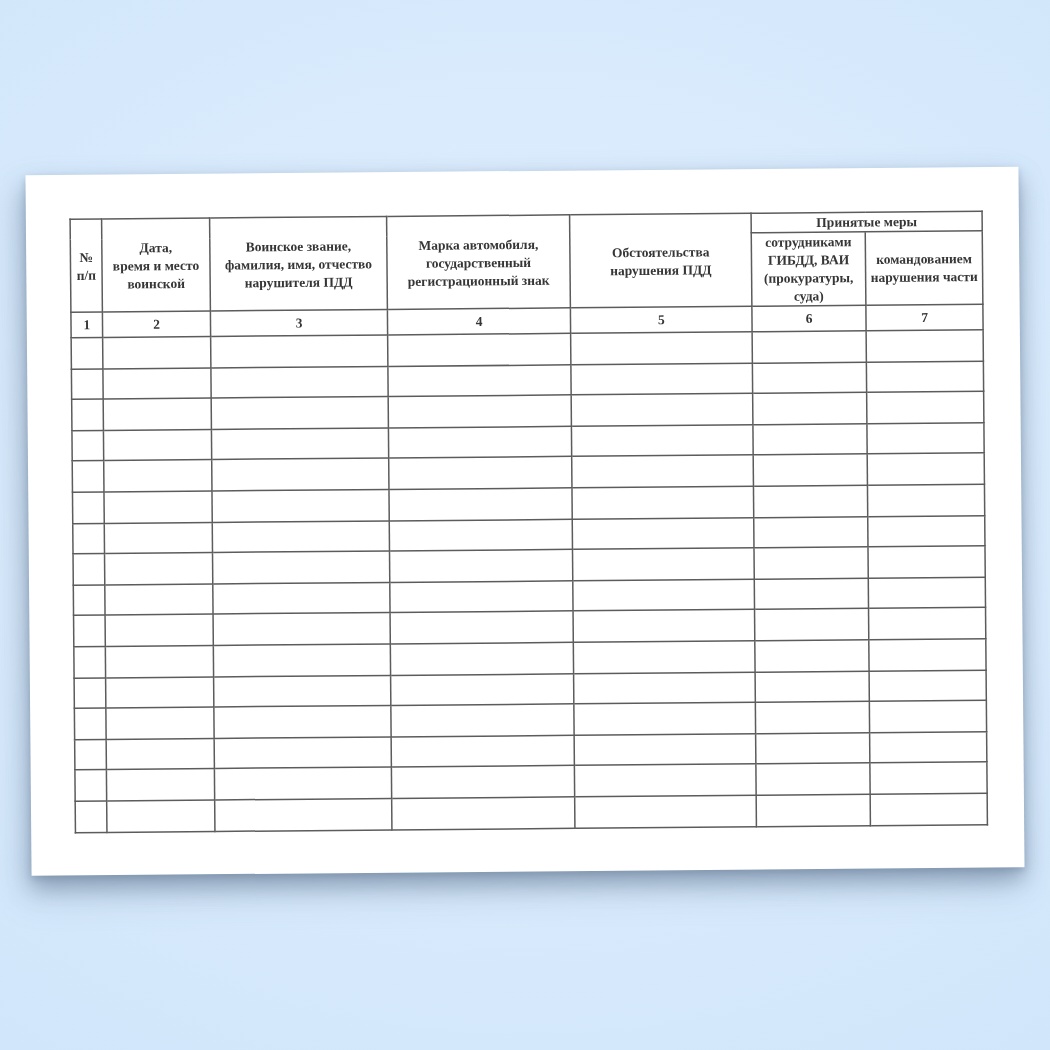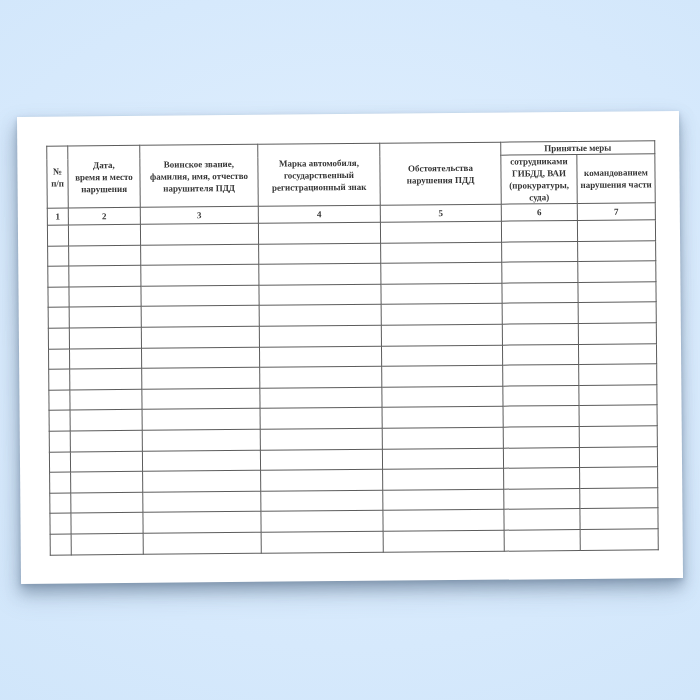--- a/index.html
+++ b/index.html
@@ -74,21 +74,21 @@
         <col style="width:121px">
         <col style="width:76px">
         <col style="width:78px">
       </colgroup>
       <thead>
         <tr class="group-row">
           <th rowspan="2">№
 п/п</th>
           <th rowspan="2">Дата,
 время и место
-нарушения</th>
+воинской</th>
           <th rowspan="2">Воинское звание,
 фамилия, имя, отчество
 нарушителя ПДД</th>
           <th rowspan="2">Марка автомобиля,
 государственный
 регистрационный знак</th>
           <th rowspan="2">Обстоятельства
 нарушения ПДД</th>
           <th colspan="2">Принятые меры</th>
         </tr>

